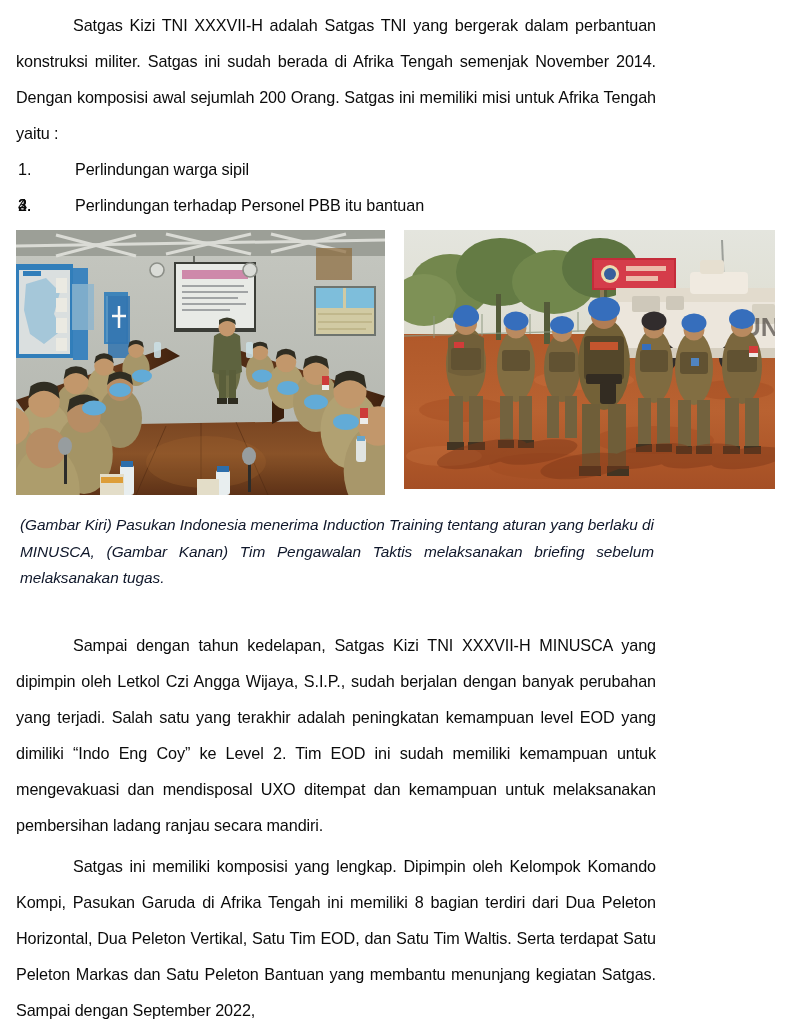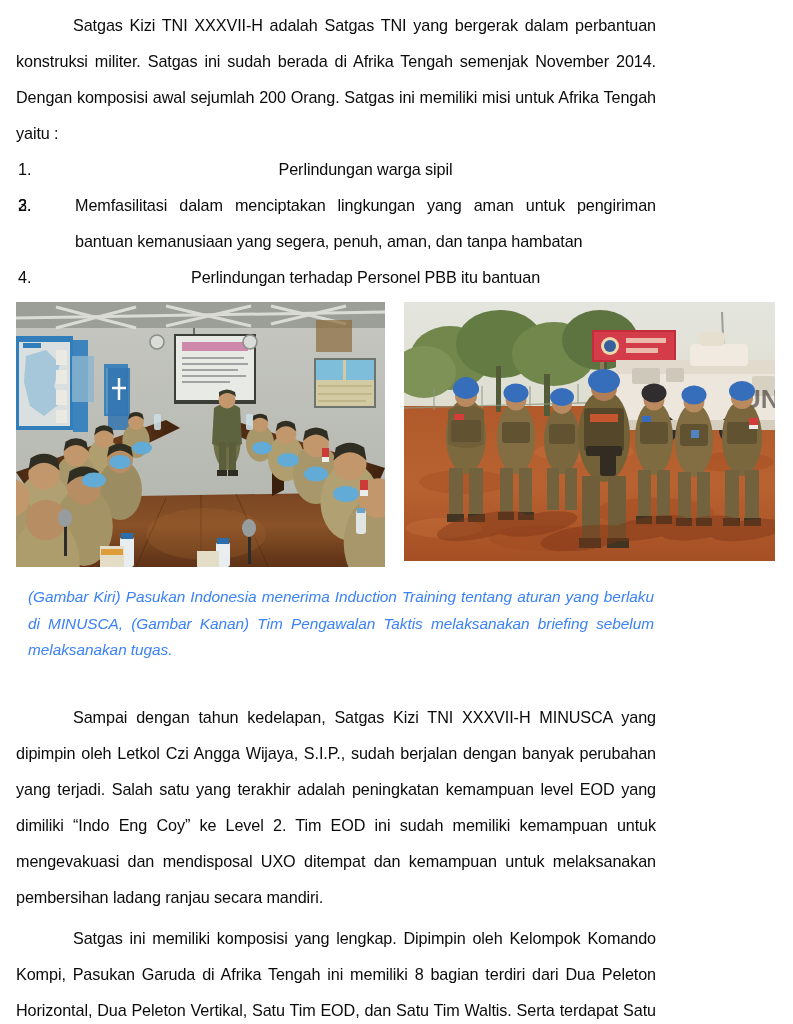--- a/index.html
+++ b/index.html
@@ -64,21 +64,21 @@
     position: absolute;
     left: 18px;
     top: 0;
     width: 40px;
     text-align: left;
     font-size: 16.2px;
     line-height: 36px;
     color: #0b0b0b;
   }
   .num-item .itext { display: block; }
-  .num-item.single .itext { text-align: center; }
+  .num-item.single .itext { text-align: left; }
 
   
   .figure-row {
     position: relative;
     height: 272px;
     margin-top: 7px;
   }
   .photo {
     position: absolute;
     overflow: hidden;
@@ -88,22 +88,22 @@
   .photo-right { left: 404px; top: 0; width: 371px; height: 259px; }
 
   .photo canvas, .photo svg { display: block; width: 100%; height: 100%; }
 
   .caption {
     font-family: "Liberation Sans", sans-serif;
     font-style: italic;
     font-size: 15.4px;
     line-height: 26.5px;
     text-align: justify;
-    color: #3b82f6;
-    padding-left: 28px;
+    color: #0f172a;
+    padding-left: 20px;
     padding-right: 40px;
     margin-top: 10px;
     letter-spacing: -0.05px;
   }
 
   .gap-after-caption { height: 20px; }
   .gap-para { height: 5px; }
 </style>
 </head>
 <body>
@@ -115,21 +115,20 @@
   <ol class="num-list">
     <li class="num-item single">
       <span class="marker">1.</span>
       <span class="itext">Perlindungan warga sipil</span>
     </li>
     <li class="num-item">
       <span class="marker">2.</span>
     </li>
     <li class="num-item">
       <span class="marker">3.</span>
-      <span class="itext">Memfasilitasi dalam menciptakan lingkungan yang aman untuk pengiriman bantuan kemanusiaan yang segera, penuh, aman, dan tanpa hambatan</span>
     </li>
     <li class="num-item single">
       <span class="marker">4.</span>
       <span class="itext">Perlindungan terhadap Personel PBB itu bantuan</span>
     </li>
   </ol>
 
   <div class="figure-row">
 
     <div class="photo photo-left">

